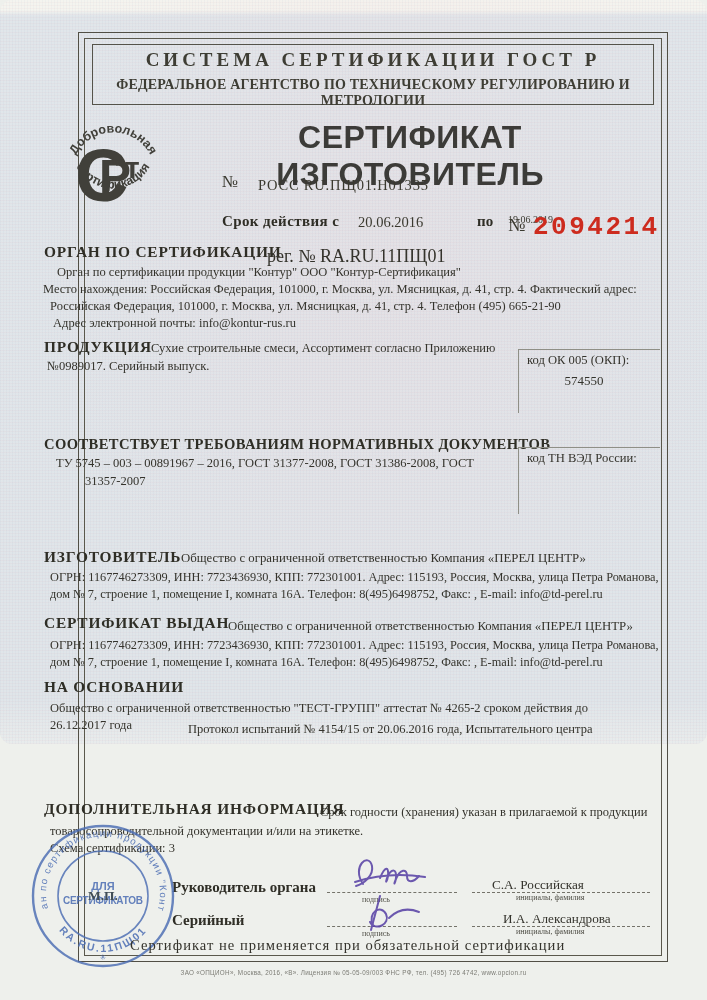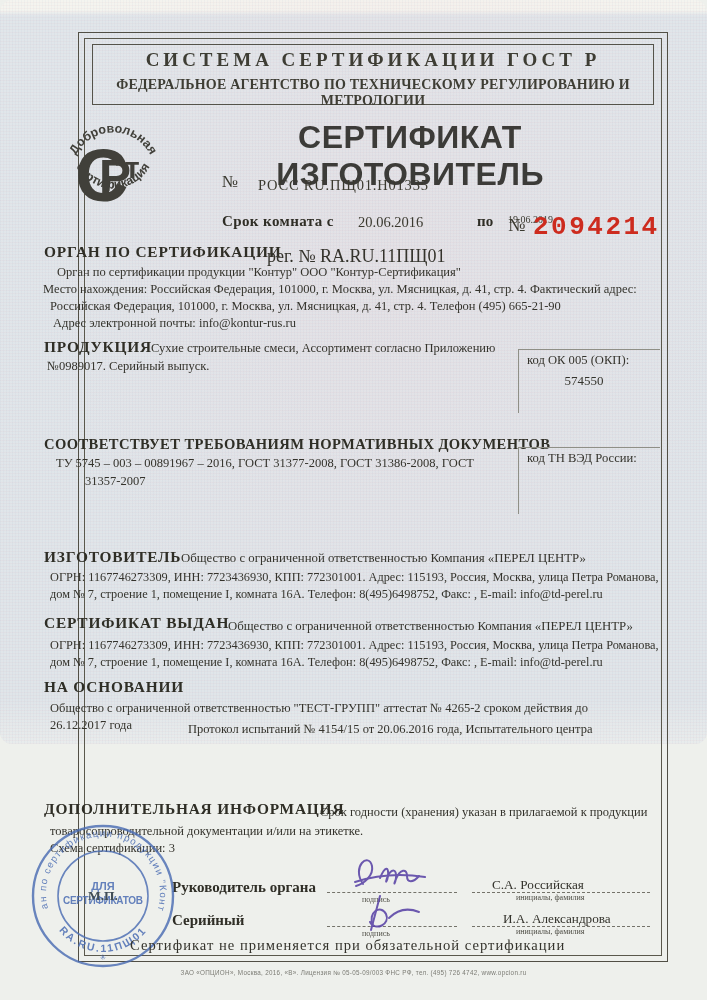--- a/index.html
+++ b/index.html
@@ -54,21 +54,21 @@
     <text x="13" y="85" font-family="Liberation Sans, DejaVu Sans, sans-serif" font-size="74" font-weight="bold" fill="#41403a">С</text>
     <text x="37" y="77" font-family="Liberation Sans, DejaVu Sans, sans-serif" font-size="48" font-weight="bold" fill="#41403a">Р</text>
     <text x="63" y="62" font-family="Liberation Sans, DejaVu Sans, sans-serif" font-size="30" font-weight="bold" fill="#41403a">т</text>
   </svg>
 
   <div class="abs sans" style="left:180px;top:119px;width:460px;text-align:center;font-size:32px;font-weight:bold;color:#3c3b38;letter-spacing:0.5px;">СЕРТИФИКАТ ИЗГОТОВИТЕЛЬ</div>
 
   <div class="abs ser" style="left:222px;top:172px;font-size:17px;color:#3a392f;">№</div>
   <div class="abs ser" style="left:258px;top:177px;font-size:14.5px;letter-spacing:0.8px;color:#3a392f;">РОСС  RU.ПЩ01.Н01335</div>
 
-  <div class="abs ser h" style="left:222px;top:213px;font-size:15px;letter-spacing:0.4px;">Срок комната с</div>
+  <div class="abs ser h" style="left:222px;top:213px;font-size:15px;letter-spacing:0.4px;">Срок действия с</div>
   <div class="abs ser" style="left:358px;top:214px;font-size:14.5px;color:#3a392f;">20.06.2016</div>
   <div class="abs ser h" style="left:477px;top:213px;font-size:15px;">по</div>
   <div class="abs ser" style="left:508px;top:214px;font-size:10px;color:#3a392f;text-align:right;">19.06.2019</div>
 
   <div class="abs ser" style="left:508px;top:215px;font-size:18px;color:#3a392f;">№</div>
   <div class="abs mono" style="left:533px;top:212px;font-size:26px;font-weight:bold;letter-spacing:2.5px;color:#cd2b1e;">2094214</div>
 
   <div class="abs ser h" style="left:44px;top:243px;font-size:15.4px;letter-spacing:0.8px;">ОРГАН ПО СЕРТИФИКАЦИИ</div>
   <div class="abs ser" style="left:267px;top:246px;font-size:18px;color:#34332c;">рег. № RA.RU.11ПЩ01</div>
   <div class="abs ser body-txt" style="left:57px;top:265px;">Орган по сертификации продукции   "Контур" ООО "Контур-Сертификация"</div>

